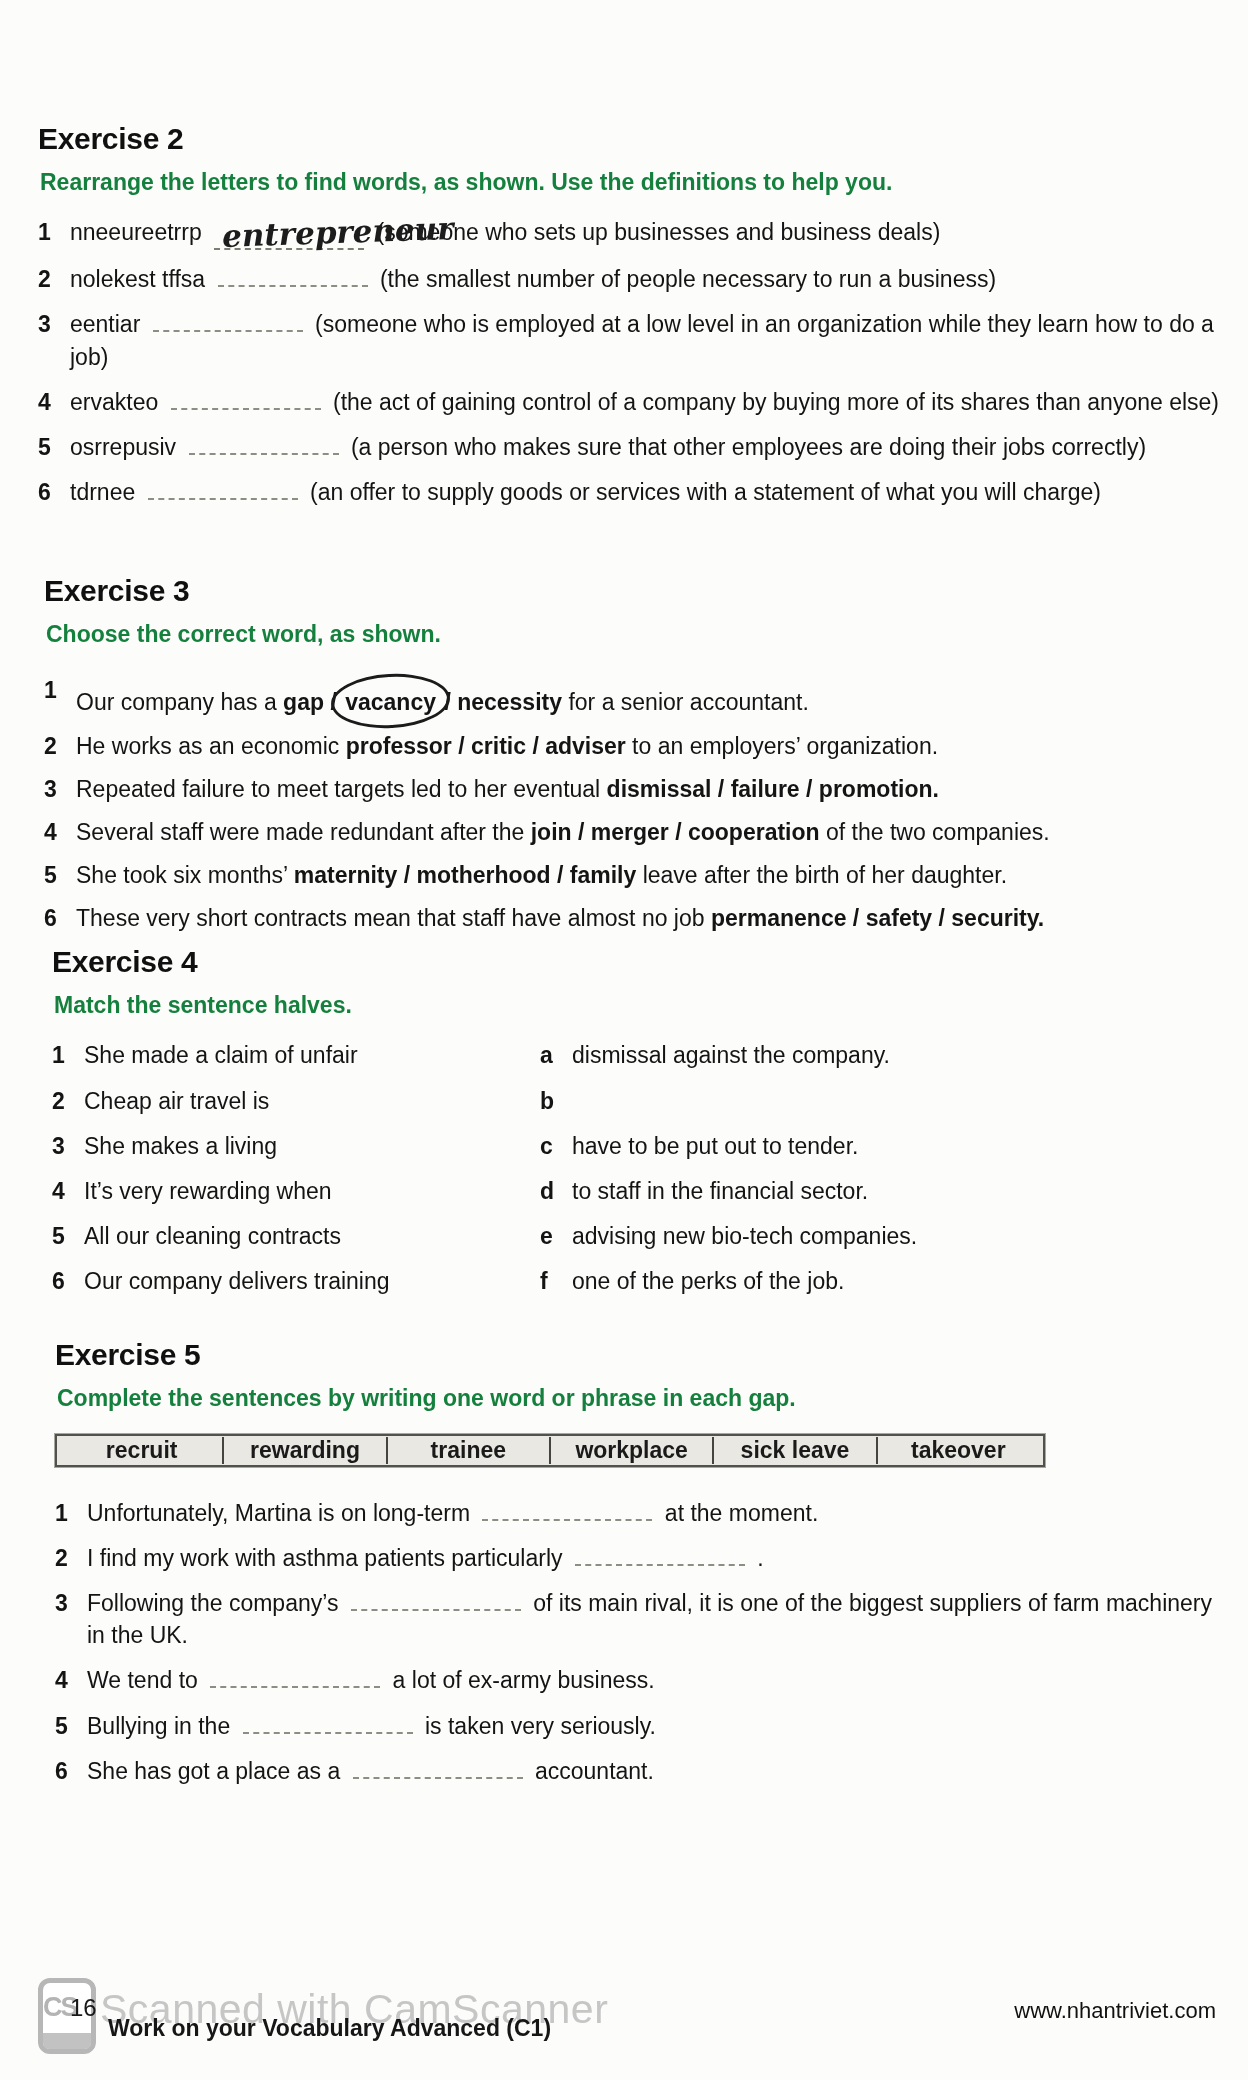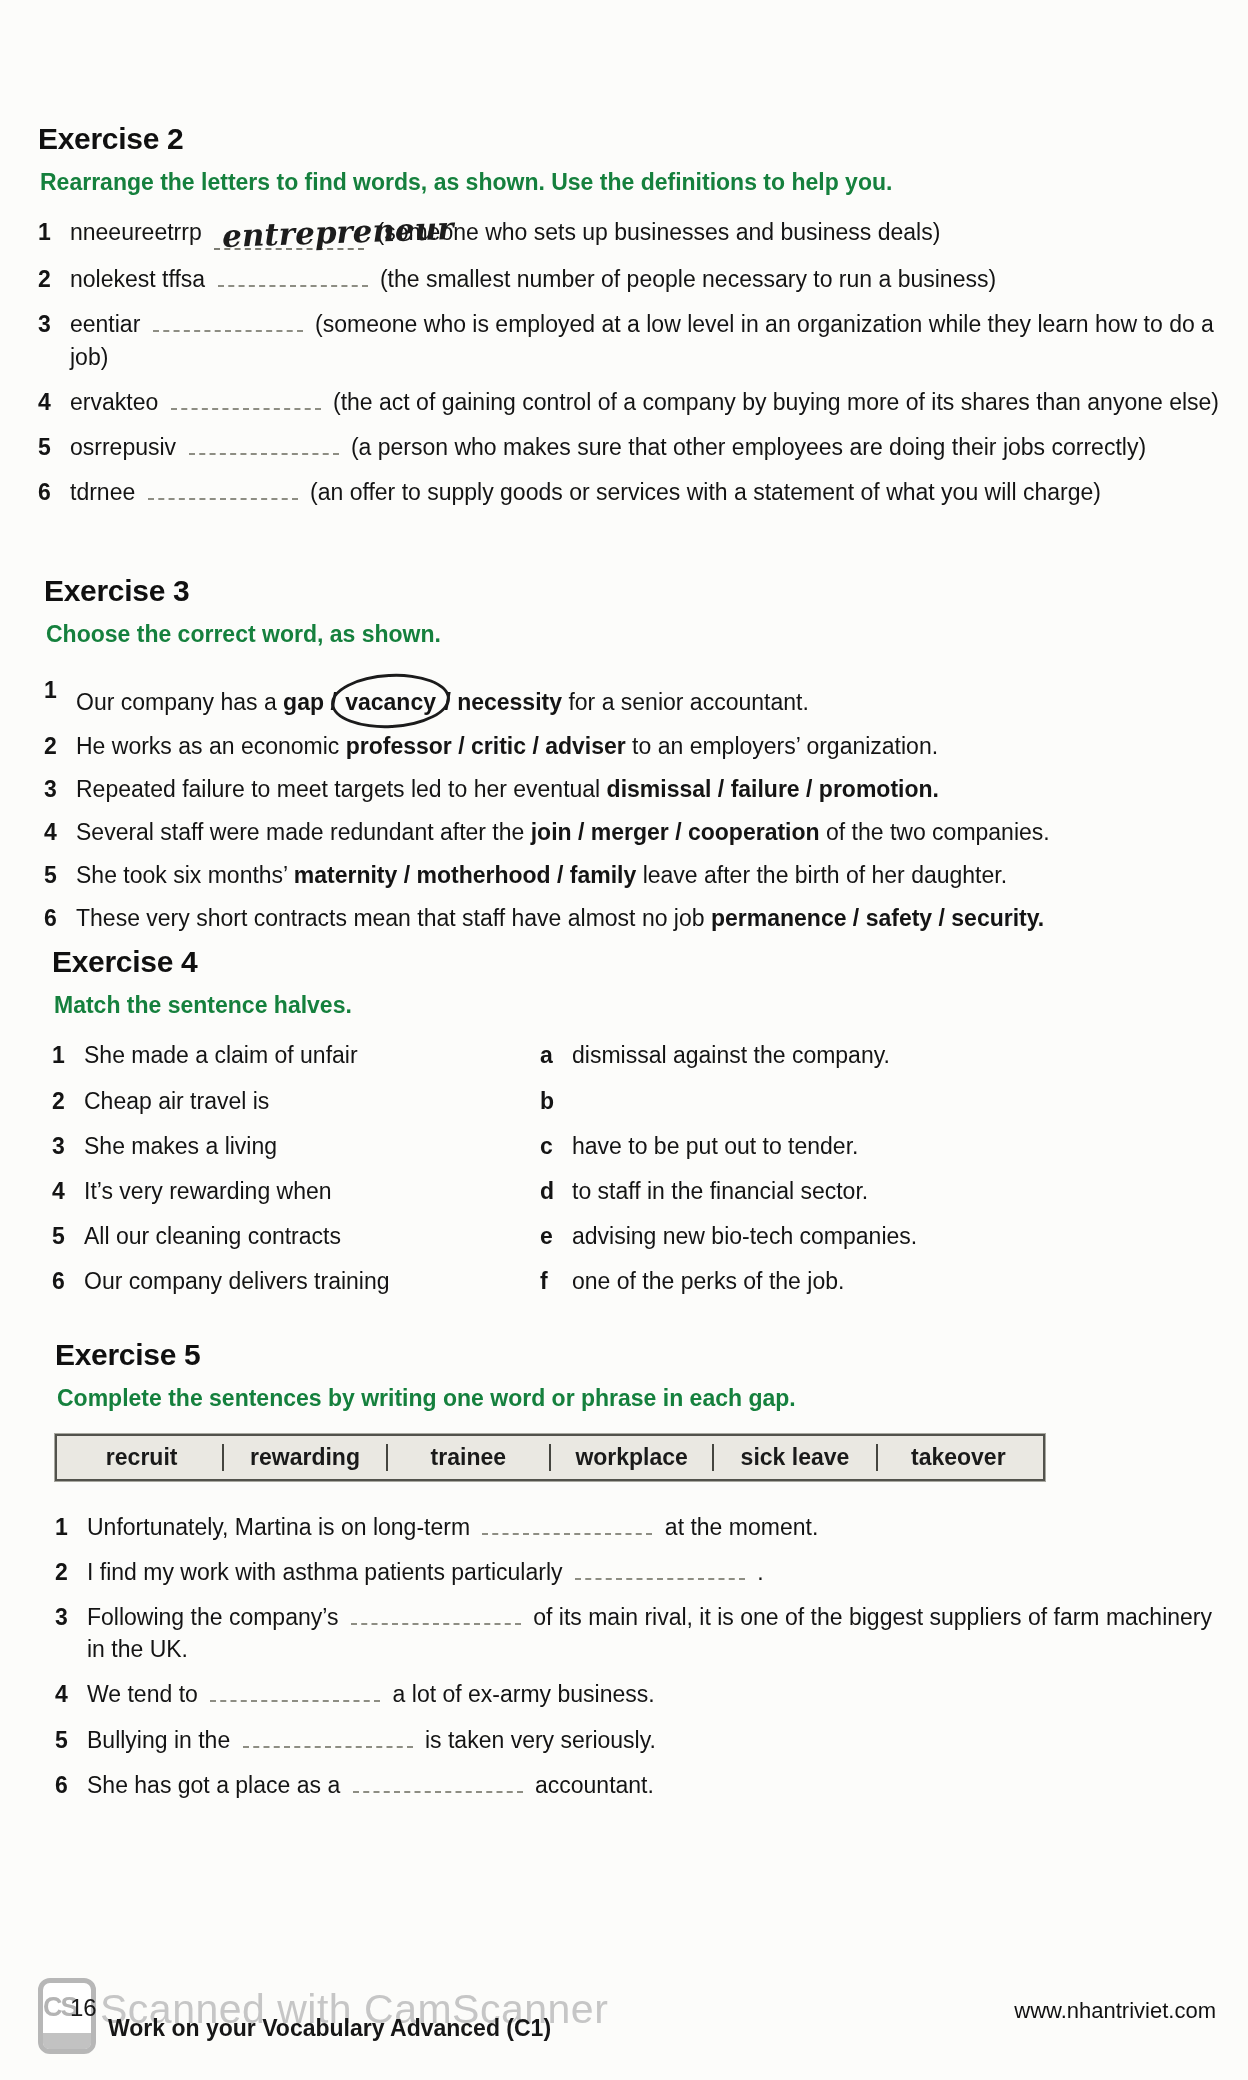--- a/index.html
+++ b/index.html
@@ -67,21 +67,21 @@
   .match-right { flex: 1; display: flex; }
   .letter { font-weight: bold; flex: 0 0 32px; }
 
   .word-bank {
     display: flex;
     align-items: center;
     width: 990px;
     border: 2px solid #52524c;
     outline: 1px solid #a8a8a0;
     background: #eae8e2;
-    padding: 8px 4px;
+    padding: 1px 4px;
     margin: 22px 0 30px 0;
   }
   .wb-item { flex: 1; text-align: center; font-size: 23px; font-weight: bold; color: #1a1a1a; }
   .wb-divider { flex: 0 0 2px; height: 27px; background: #45453f; }
 
   .footer { position: absolute; left: 38px; top: 1976px; width: 1182px; height: 90px; }
   .cs-icon {
     position: absolute; left: 0; top: 2px;
     width: 58px; height: 76px;
     border: 5px solid #b7b7b7;

